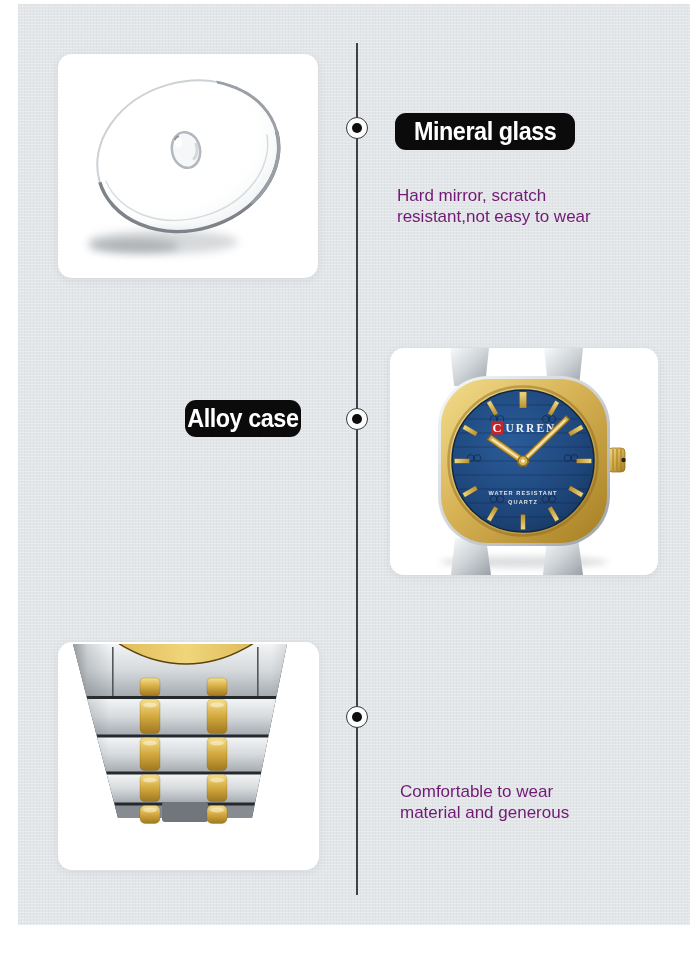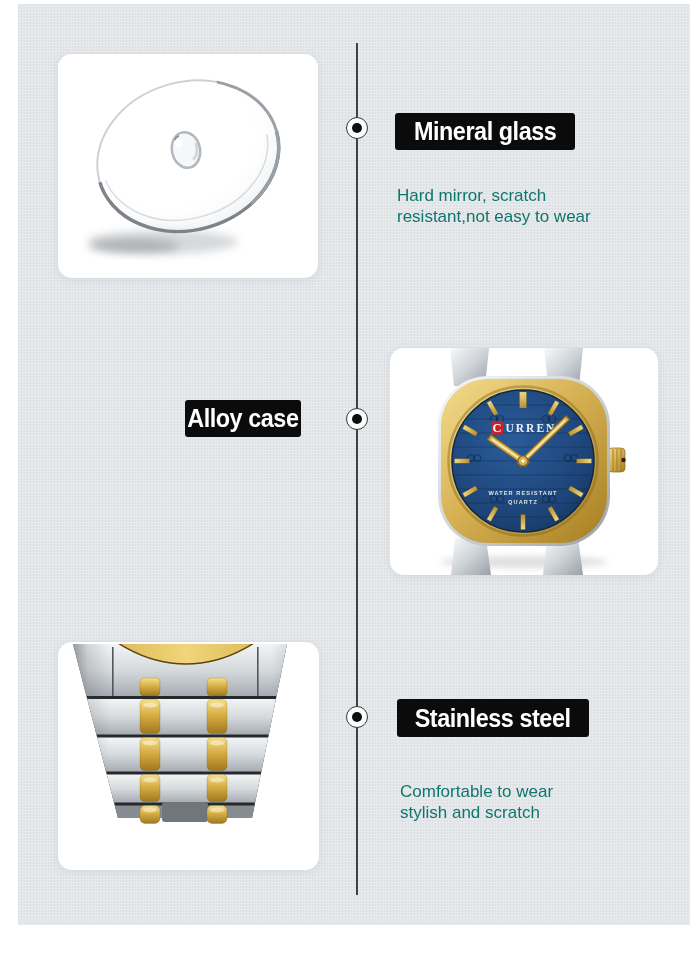--- a/index.html
+++ b/index.html
@@ -18,28 +18,28 @@
     background:#fcfdfd; border:1.5px solid #35383b; display:flex; align-items:center; justify-content:center; }
   .timeline-dot .core { width:10px; height:10px; border-radius:50%; background:#0e0e0e; }
   .dot-1 { left:346px; top:117px; } .dot-2 { left:346px; top:408px; } .dot-3 { left:346px; top:706px; }
 
   .card { position:absolute; background:#ffffff; border-radius:14px; box-shadow:0 2px 8px rgba(90,100,110,.10); overflow:hidden; }
   .card-glass    { left:58px;  top:54px;  width:260px; height:224px; }
   .card-watch    { left:390px; top:348px; width:268px; height:227px; }
   .card-bracelet { left:58px;  top:642px; width:261px; height:228px; }
   .card svg { display:block; width:100%; height:100%; }
 
-  .pill { position:absolute; background:#0b0b0b; border-radius:3px; display:flex; align-items:center; justify-content:center; }
+  .pill { position:absolute; background:#0b0b0b; border-radius:11px; display:flex; align-items:center; justify-content:center; }
   .pill span { color:#ffffff; font-weight:700; font-size:26px; letter-spacing:-.5px; white-space:nowrap;
     display:inline-block; transform:scaleX(.9); }
   .pill-1 { left:395px; top:113px; width:180px; height:37px; }
   .pill-2 { left:185px; top:400px; width:116px; height:37px; }
   .pill-3 { left:397px; top:699px; width:192px; height:38px; }
 
-  .desc { position:absolute; color:#0f766e; font-size:17px; line-height:21px; white-space:pre-line; }
+  .desc { position:absolute; color:#701a75; font-size:17px; line-height:21px; white-space:pre-line; }
   .desc-1 { left:397px; top:185px; width:250px; text-align:left; }
   .desc-2 { left:48px;  top:467px; width:270px; text-align:right; }
   .desc-3 { left:400px; top:781px; width:250px; text-align:left; }
 </style>
 </head>
 <body>
 
 <div class="page">
   <div class="bg-panel"></div>
 
@@ -297,18 +297,15 @@
           <ellipse cx="159" cy="63" rx="7" ry="2.5"></ellipse>
         <ellipse cx="92" cy="101" rx="7" ry="2.5"></ellipse>
           <ellipse cx="159" cy="101" rx="7" ry="2.5"></ellipse>
         <ellipse cx="92" cy="138" rx="7" ry="2.5"></ellipse>
           <ellipse cx="159" cy="138" rx="7" ry="2.5"></ellipse>
         <ellipse cx="92" cy="168" rx="7" ry="2.5"></ellipse>
           <ellipse cx="159" cy="168" rx="7" ry="2.5"></ellipse>
       </g>
     </svg>
   </div>
-  <div class="pill pill-3">
-    <span>Stainless steel</span>
-  </div>
   <div class="desc desc-3">Comfortable to wear
-stylish and scratch</div>
+material and generous</div>
 </div>
 
 </body></html>

